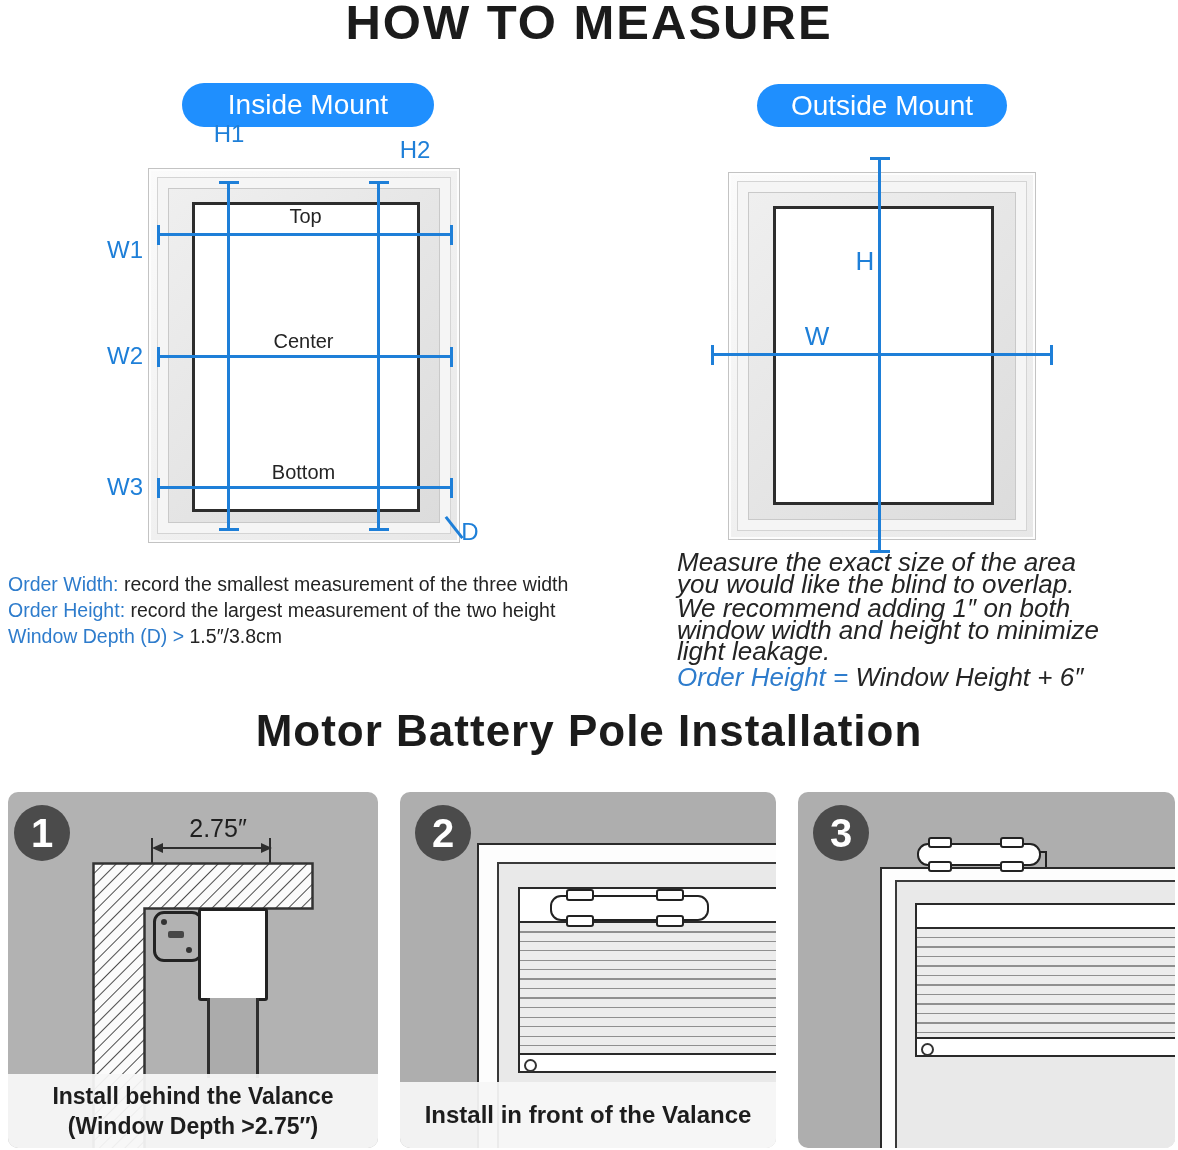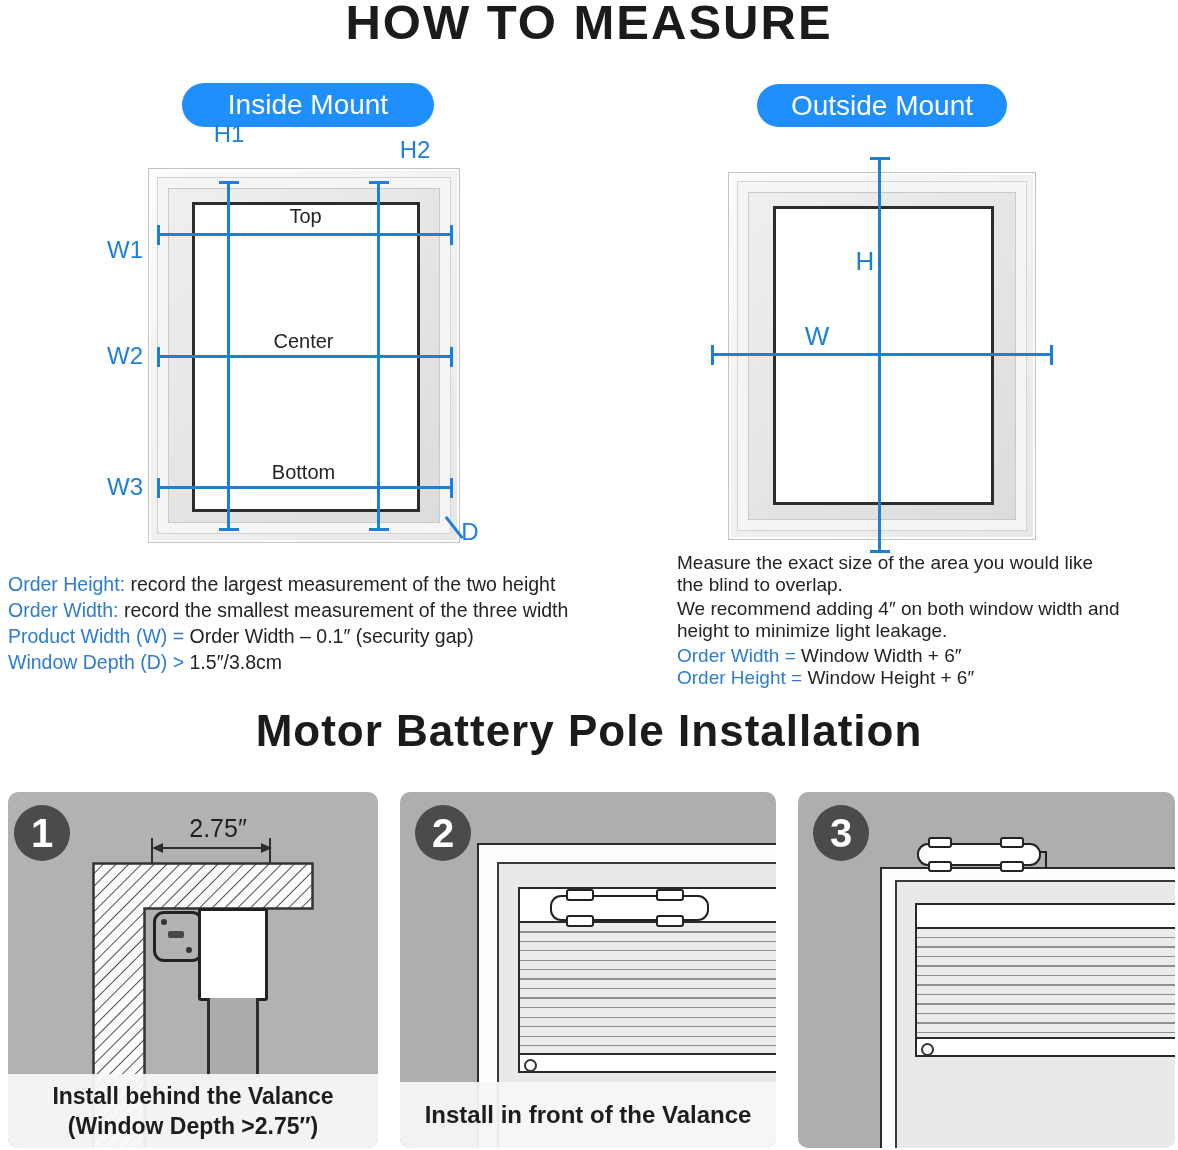--- a/index.html
+++ b/index.html
@@ -61,21 +61,21 @@
   #lab-h {left:843px;top:246px;font-size:26px;}
   #lab-w {left:795px;top:321px;font-size:26px;}
   .dlabel{position:absolute;color:#242424;font-size:20px;text-align:center;}
   #lab-top{left:268px;top:205px;width:75px;}
   #lab-center{left:256px;top:330px;width:95px;}
   #lab-bottom{left:256px;top:461px;width:95px;}
 
   
   .notes-left{position:absolute;left:8px;top:571px;font-size:19.5px;line-height:26px;white-space:nowrap;}
   .note-lead{color:var(--note-blue);}
-  .notes-right{position:absolute;left:677px;top:552px;width:445px;font-size:19px;line-height:21.5px;}
+  .notes-right{position:absolute;left:677px;top:552px;width:445px;font-size:26px;line-height:21.5px;font-style:italic;}
   .notes-right p{margin:0 0 3px 0;}
   .or-notes{margin-top:4px;}
 
   
   .panel{position:absolute;top:792px;height:356px;border-radius:10px;overflow:hidden;background:#b2b2b2;}
   #panel-1{left:8px;width:370px;}
   #panel-2{left:400px;width:376px;background:#aeaeae;}
   #panel-3{left:798px;width:377px;background:#aeaeae;}
   .badge{position:absolute;width:56px;height:56px;border-radius:50%;background:#4b4b4b;color:#fff;
          font-size:40px;font-weight:bold;display:flex;align-items:center;justify-content:center;z-index:5;}
@@ -161,43 +161,41 @@
   <div class="mlabel" id="lab-h2">H2</div>
   <div class="mlabel" id="lab-w1">W1</div>
   <div class="mlabel" id="lab-w2">W2</div>
   <div class="mlabel" id="lab-w3">W3</div>
   <div class="mlabel" id="lab-d">D</div>
   <div class="dlabel" id="lab-top">Top</div>
   <div class="dlabel" id="lab-center">Center</div>
   <div class="dlabel" id="lab-bottom">Bottom</div>
 
   <div class="notes-left">
+    <div><span class="note-lead">Order Width:</span><span> record the smallest measurement of the three width</span></div>
     <div><span class="note-lead">Order Height:</span><span> record the largest measurement of the two height</span></div>
-    <div><span class="note-lead">Order Width:</span><span> record the smallest measurement of the three width</span></div>
-    <div><span class="note-lead">Product Width (W) =</span><span> Order Width – 0.1″ (security gap)</span></div>
     <div><span class="note-lead">Window Depth (D) &gt;</span><span> 1.5″/3.8cm</span></div>
   </div>
 
   <div class="pill" id="pill-outside">Outside Mount</div>
   <div class="winframe" id="win-outside">
     <div class="wf1"></div>
     <div class="wf2"></div>
     <div class="wf3"></div>
     <div class="glass"></div>
   </div>
   <div class="vline" id="l-h"></div>
   <div class="hline" id="l-w"></div>
   <div class="mlabel" id="lab-h">H</div>
   <div class="mlabel" id="lab-w">W</div>
 
   <div class="notes-right">
     <p>Measure the exact size of the area you would like the blind to overlap.</p>
-    <p>We recommend adding 4″ on both window width and height to minimize light leakage.</p>
+    <p>We recommend adding 1″ on both window width and height to minimize light leakage.</p>
     <div class="or-notes">
-      <div><span class="note-lead">Order Width =</span><span> Window Width + 6″</span></div>
       <div><span class="note-lead">Order Height =</span><span> Window Height + 6″</span></div>
     </div>
   </div>
 
   <div class="h-main" id="title-install">Motor Battery Pole Installation</div>
 
   <div class="panel" id="panel-1">
     <div class="badge">1</div>
     <div class="dim-label">2.75″</div>
     <div class="dim-line"></div>

